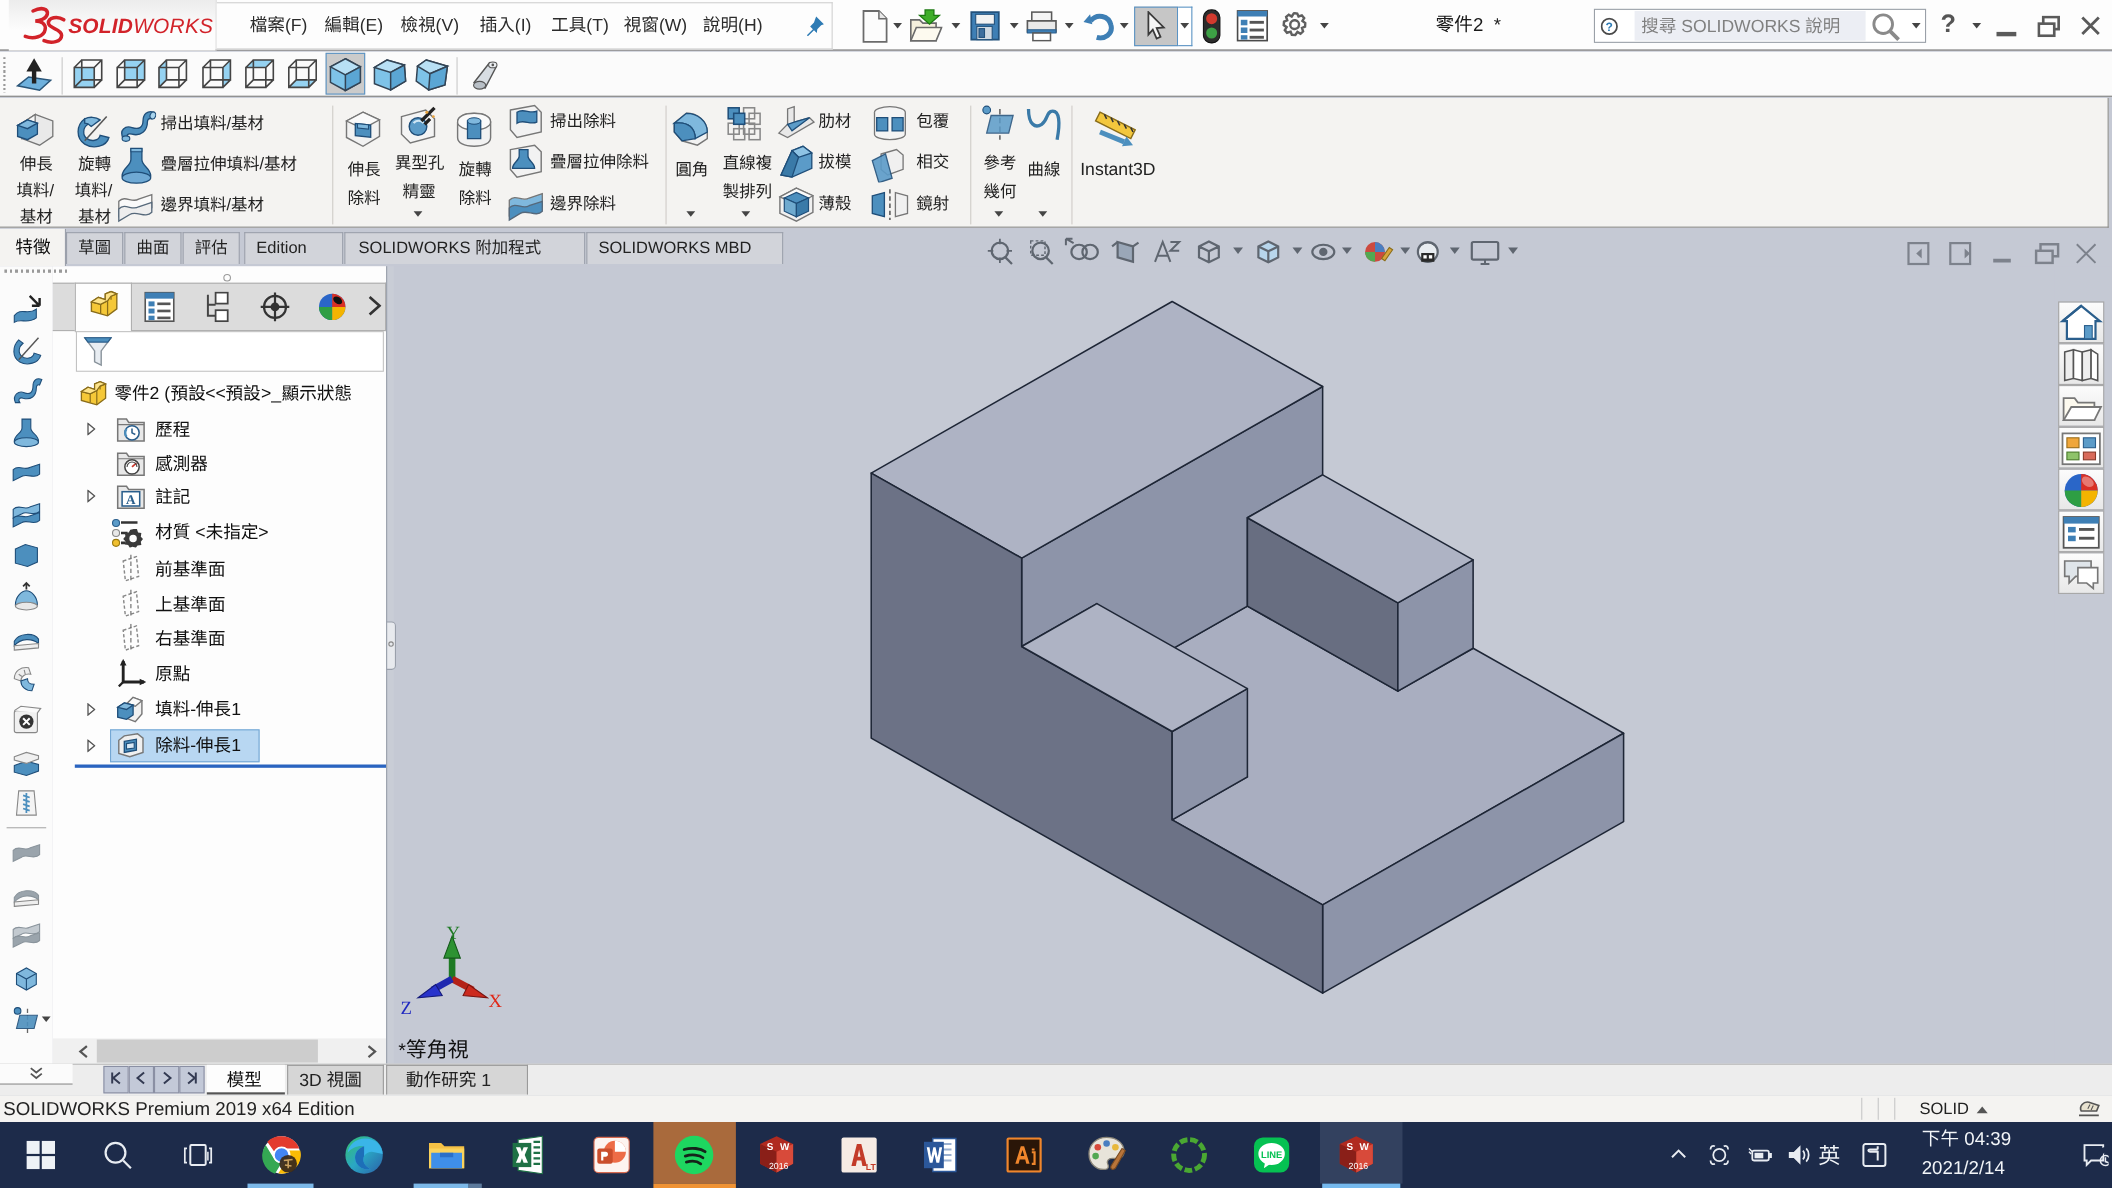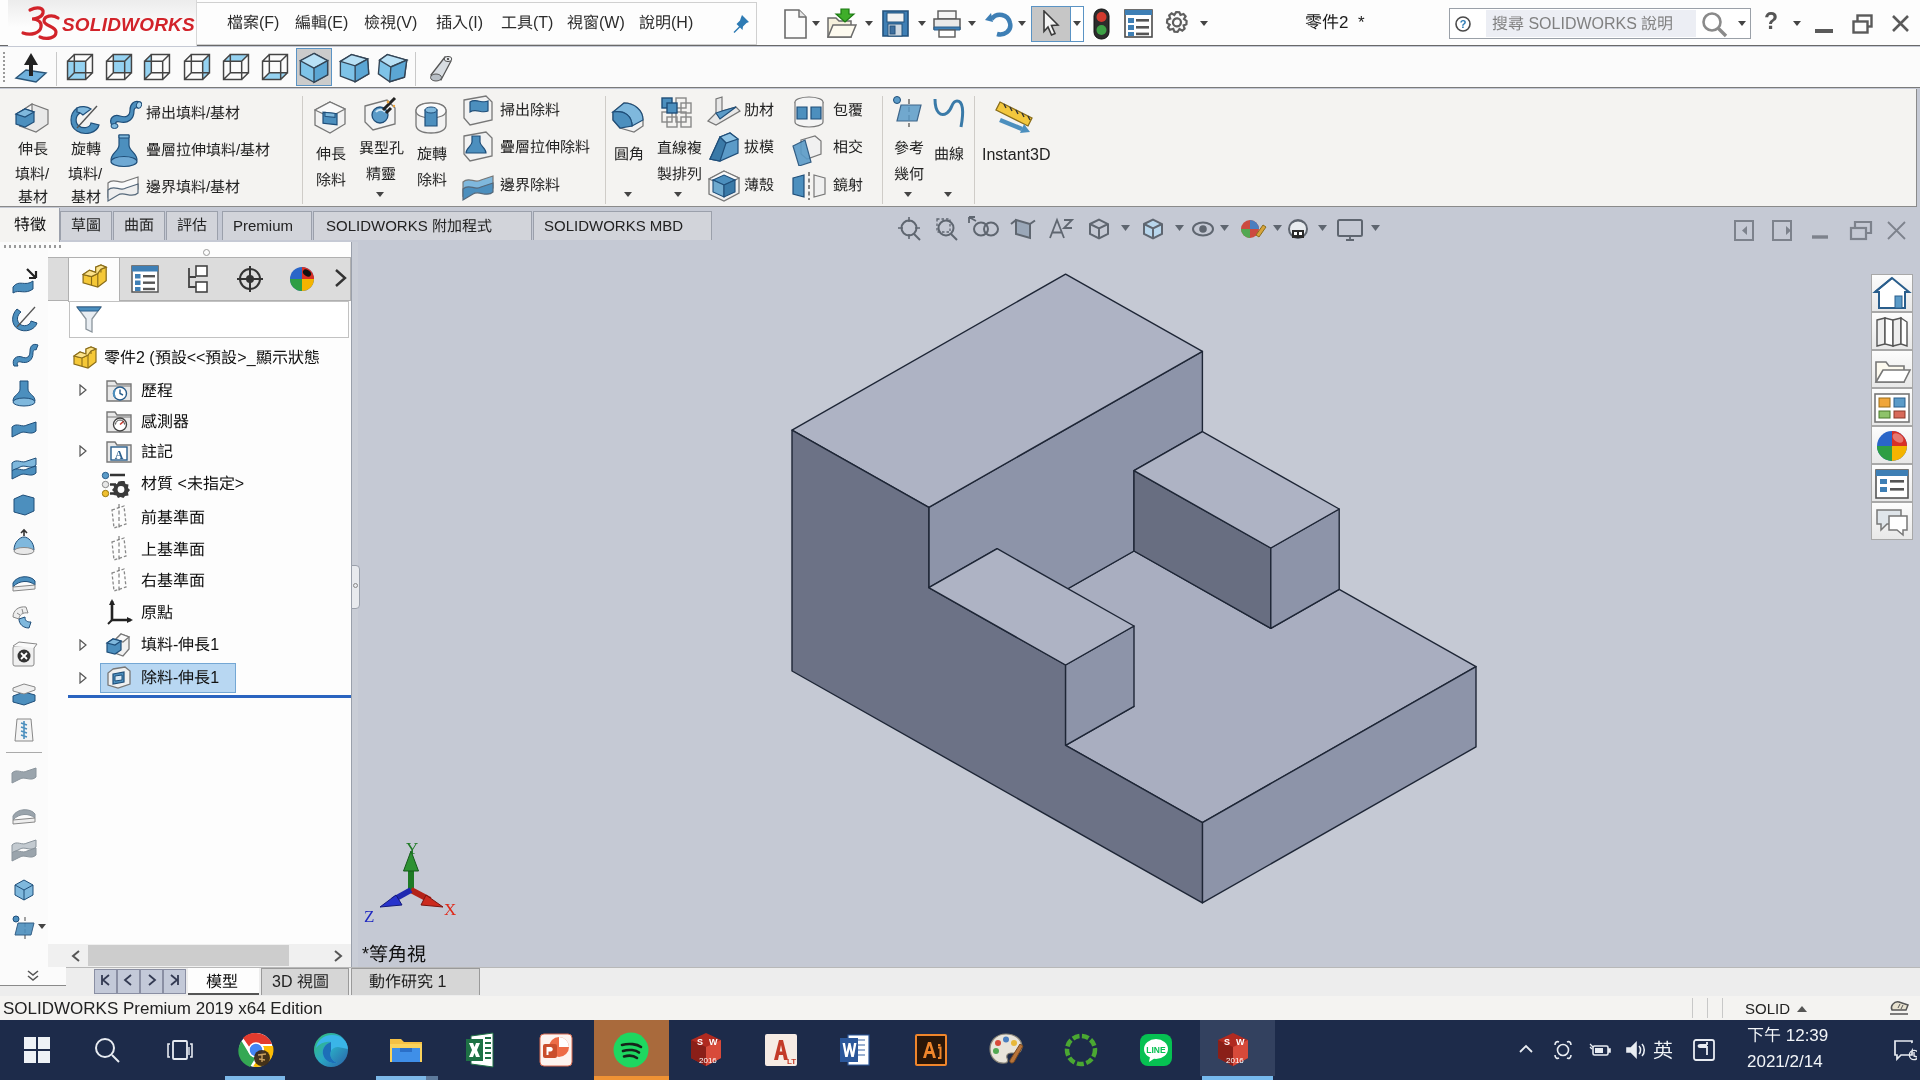--- a/index.html
+++ b/index.html
@@ -124,21 +124,21 @@
     </defs>
   </svg>
 <div class="abs" style="left:0;top:0;width:1920px;height:46px;background:#fdfdfd;border-bottom:1px solid #696969"></div>
 <div class="abs" style="left:8px;top:0;width:189px;height:46px;background:linear-gradient(180deg,#ececec,#fdfdfd 60%);border-right:1px solid #d7d7d7"></div>
 <svg class="abs" style="left:16px;top:5px" width="46" height="38" viewBox="0 0 46 38">
 <g fill="none" stroke="#d2232a" stroke-linecap="round">
 <path d="M14 5 C22 1 28 3 27 8 C26 12 20 14 16 14 C22 14 26 17 25 22 C24 28 15 31 7 28" stroke-width="3.2"></path>
 <path d="M40 7 C34 3 26 5 26 10 C26 15 38 15 38 21 C38 27 29 29 22 26" stroke-width="3.2" transform="translate(2,6)"></path>
 </g>
   </svg>
-<div class="abs" style="left:62px;top:14px;font-size:19px;color:#d2232a;font-weight:700;font-style:italic;letter-spacing:0.2px">SOLID<span style="font-weight:700">WORKS</span></div>
+<div class="abs" style="left:62px;top:14px;font-size:19px;color:#d2232a;font-weight:700;font-style:italic;letter-spacing:0.2px">SOLID<span style="font-weight:400">WORKS</span></div>
 <div class="abs" style="left:197px;top:2px;width:560px;height:43px;background:#fdfdfd;border:1px solid #d0d0d0;border-left:none"></div>
 <div class="abs mixrow" style="left:227px;top:14px;font-size:16px;color:#2b2b2b"><svg class="ck" width="32" height="16" viewBox="0 0 2000 1000" fill="#2b2b2b" style="vertical-align:-12%">
       <use href="#u6A94" x="0"></use>
       <use href="#u6848" x="1000"></use>
     </svg><span style="vertical-align:baseline">(F)</span></div>
 <div class="abs mixrow" style="left:295px;top:14px;font-size:16px;color:#2b2b2b"><svg class="ck" width="32" height="16" viewBox="0 0 2000 1000" fill="#2b2b2b" style="vertical-align:-12%">
       <use href="#u7DE8" x="0"></use>
       <use href="#u8F2F" x="1000"></use>
     </svg><span style="vertical-align:baseline">(E)</span></div>
 <div class="abs mixrow" style="left:364px;top:14px;font-size:16px;color:#2b2b2b"><svg class="ck" width="32" height="16" viewBox="0 0 2000 1000" fill="#2b2b2b" style="vertical-align:-12%">
@@ -599,21 +599,21 @@
       <use href="#u5716" x="1000"></use>
     </svg></div>
 <div class="abs " style="left:124px;top:217px"><svg class="ck" width="30" height="15" viewBox="0 0 2000 1000" fill="#222">
       <use href="#u66F2" x="0"></use>
       <use href="#u9762" x="1000"></use>
     </svg></div>
 <div class="abs " style="left:177px;top:217px"><svg class="ck" width="30" height="15" viewBox="0 0 2000 1000" fill="#222">
       <use href="#u8A55" x="0"></use>
       <use href="#u4F30" x="1000"></use>
     </svg></div>
-<div class="abs" style="left:233px;top:217px;font-size:15px;color:#222;font-weight:400;">Premium</div>
+<div class="abs" style="left:233px;top:217px;font-size:15px;color:#222;font-weight:400;">Edition</div>
 <div class="abs mixrow" style="left:326px;top:217px;font-size:15px;color:#222"><span style="vertical-align:baseline">SOLIDWORKS </span><svg class="ck" width="60" height="15" viewBox="0 0 4000 1000" fill="#222" style="vertical-align:-12%">
       <use href="#u9644" x="0"></use>
       <use href="#u52A0" x="1000"></use>
       <use href="#u7A0B" x="2000"></use>
       <use href="#u5F0F" x="3000"></use>
     </svg></div>
 <div class="abs" style="left:544px;top:217px;font-size:15px;color:#222;font-weight:400;">SOLIDWORKS MBD</div>
 <svg class="abs" style="left:894px;top:215px" width="510" height="30" viewBox="0 0 510 30">
 <g fill="none" stroke="#5f6670" stroke-width="2">
 <circle cx="15" cy="13" r="7.5"></circle>
@@ -1235,19 +1235,19 @@
 <div class="abs " style="left:1653px;top:1040px"><svg class="ck" width="20" height="20" viewBox="0 0 1000 1000" fill="#f2f5f8">
       <use href="#u82F1" x="0"></use>
     </svg></div>
 <svg class="abs" style="left:1692px;top:1038px" width="24" height="24" viewBox="0 0 24 24">
 <rect x="2" y="2" width="20" height="20" rx="2" fill="none" stroke="#e8ecf2" stroke-width="1.8"></rect>
 <path d="M15 7 L8 7 C6 7 6 9 8 9 L15 9 L15 17 M15 7 L15 4" stroke="#e8ecf2" stroke-width="1.8" fill="none"></path>
   </svg>
 <div class="abs mixrow" style="left:1747px;top:1026px;font-size:17px;color:#f2f5f8"><svg class="ck" width="34" height="17" viewBox="0 0 2000 1000" fill="#f2f5f8" style="vertical-align:-12%">
       <use href="#u4E0B" x="0"></use>
       <use href="#u5348" x="1000"></use>
-    </svg><span style="vertical-align:baseline"> 12:39</span></div>
+    </svg><span style="vertical-align:baseline"> 04:39</span></div>
 <div class="abs" style="left:1747px;top:1052px;font-size:17px;color:#f2f5f8;font-weight:400;">2021/2/14</div>
 <svg class="abs" style="left:1893px;top:1039px" width="24" height="22" viewBox="0 0 24 22">
 <path d="M2 2 L19 2 L19 16 L8 16 L4 20 L4 16 L2 16 Z" fill="none" stroke="#e8ecf2" stroke-width="1.7"></path>
 <path d="M16 12 a6 6 0 1 1 6 6" fill="none" stroke="#1d2b4a" stroke-width="5"></path>
 <path d="M21 13 L21 17 L24 18" fill="none" stroke="#e8ecf2" stroke-width="1.4"></path>
 <circle cx="21" cy="16" r="4.6" fill="none" stroke="#e8ecf2" stroke-width="1.4"></circle>
   </svg>
 </body></html>

